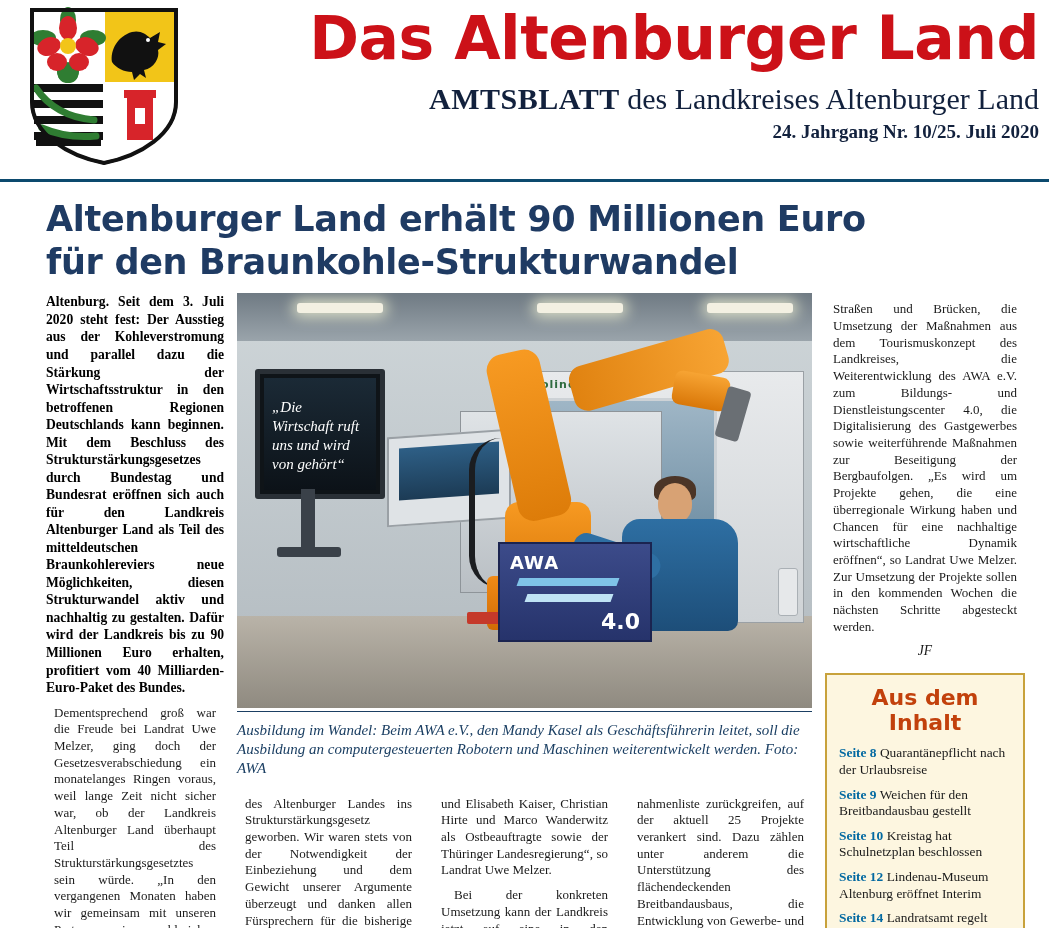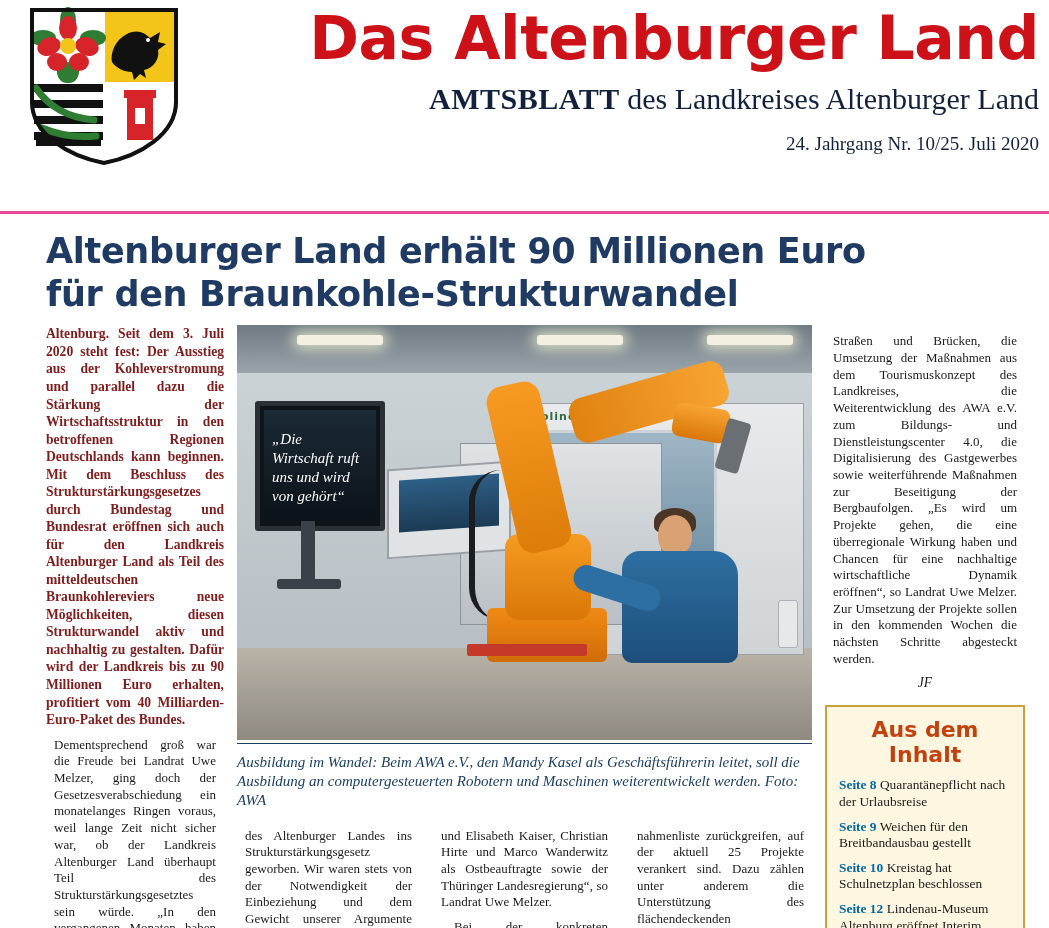--- a/index.html
+++ b/index.html
@@ -12,22 +12,22 @@
     height: 928px;
     font-family: "Liberation Serif", serif;
     color: #1a1a1a;
     overflow: hidden;
     position: relative;
   }
 
   
   .masthead {
     position: relative;
-    height: 214px;
-    border-bottom: 3px solid #ec4899;
+    height: 182px;
+    border-bottom: 3px solid #0c4a6e;
     box-sizing: border-box;
   }
   .coat-of-arms {
     position: absolute;
     left: 28px;
     top: 6px;
     width: 152px;
     height: 160px;
   }
   .masthead-text {
@@ -53,24 +53,24 @@
     color: #12213d;
     margin-top: 12px;
     white-space: nowrap;
   }
   .paper-subtitle .amtsblatt {
     font-weight: bold;
     letter-spacing: 0.5px;
   }
   .paper-issue {
     font-family: "Liberation Serif", serif;
-    font-weight: normal;
+    font-weight: bold;
     font-size: 19px;
     color: #12213d;
-    margin-top: 16px;
+    margin-top: 4px;
   }
 
   
   .headline {
     font-family: "DejaVu Sans", sans-serif;
     font-weight: bold;
     color: #1f3b63;
     font-size: 35px;
     line-height: 1.22;
     padding: 16px 40px 10px 46px;
@@ -107,21 +107,21 @@
     font-size: 13px;
     line-height: 1.285;
     text-align: justify;
     margin: 8px;
     hyphens: auto;
     -webkit-hyphens: auto;
   }
   p.body + p.body { text-indent: 13px; }
   p.lead {
     font-weight: bold;
-    color: #7f1d1d;
+    color: #000000;
     font-size: 13.6px;
     line-height: 1.29;
     text-align: justify;
     margin: 0 0 1px 0;
     font-family: "Liberation Serif", serif;
   }
 
   
   .photo-frame {
     width: 575px;
@@ -441,20 +441,26 @@
           <div class="robot-arm2"></div>
           <div class="robot-wrist"></div>
           <div class="robot-tool"></div>
           <div class="redbar"></div>
 
           <div class="person-hair"></div>
           <div class="person-head"></div>
           <div class="person-body"></div>
           <div class="person-arm"></div>
 
+          <div class="box">
+            <div class="awa">AWA</div>
+            <div class="stripe"></div>
+            <div class="stripe2"></div>
+            <div class="forty">4.0</div>
+          </div>
           <div class="bottle"></div>
         </div>
       </div>
 
       <div class="caption-rule"></div>
       <div class="photo-caption">
         <span>Ausbildung im Wandel: Beim AWA e.V., den Mandy Kasel als Geschäftsführerin leitet, soll die Ausbildung an computergesteuerten Robotern und Maschinen weiterentwickelt werden.</span>
         <span class="credit">Foto: AWA</span>
       </div>
 

